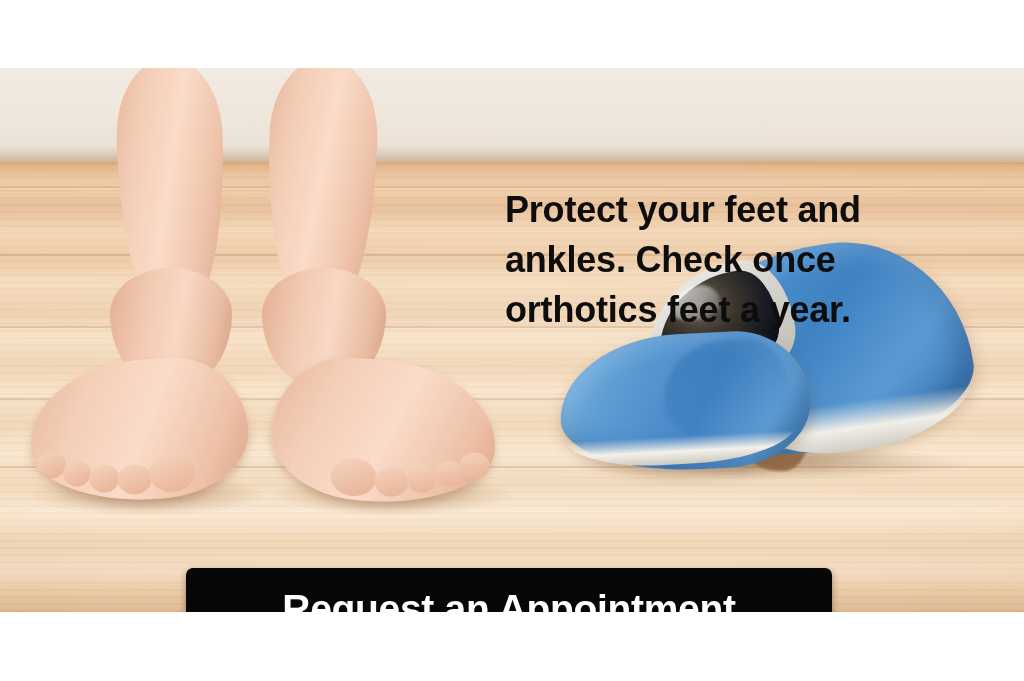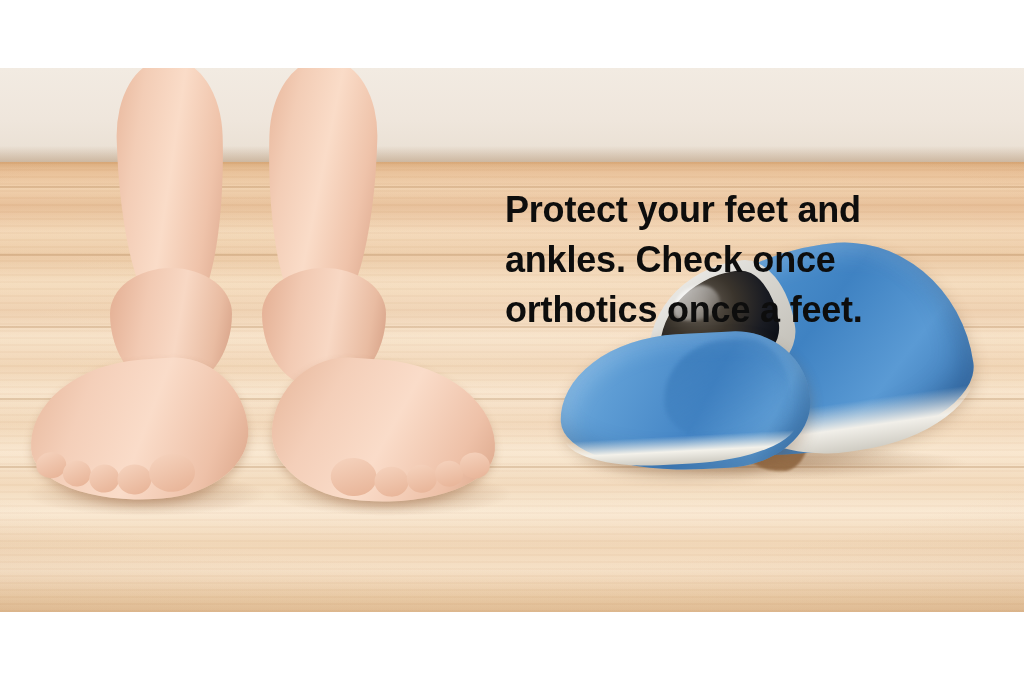--- a/index.html
+++ b/index.html
@@ -194,22 +194,25 @@
       <div class="insole-up-cup"></div>
       <div class="insole-up-gloss"></div>
       <div class="insole-flat"></div>
       <div class="insole-flat-arch"></div>
       <div class="insole-flat-edge"></div>
     </div>
 
     <div class="headline">
       <span class="hl-line">Protect your feet and</span>
       <span class="hl-line">ankles. Check once</span>
-      <span class="hl-line">orthotics once a feet.</span>
+      <span class="hl-line">orthotics feet a year.</span>
     </div>
 
+    <button class="cta">
+      <span class="cta-label">Request an Appointment</span>
+    </button>
 
   </div>
 
   <div class="band top"></div>
   <div class="band bottom"></div>
 
 </div>
 
 </body></html>

